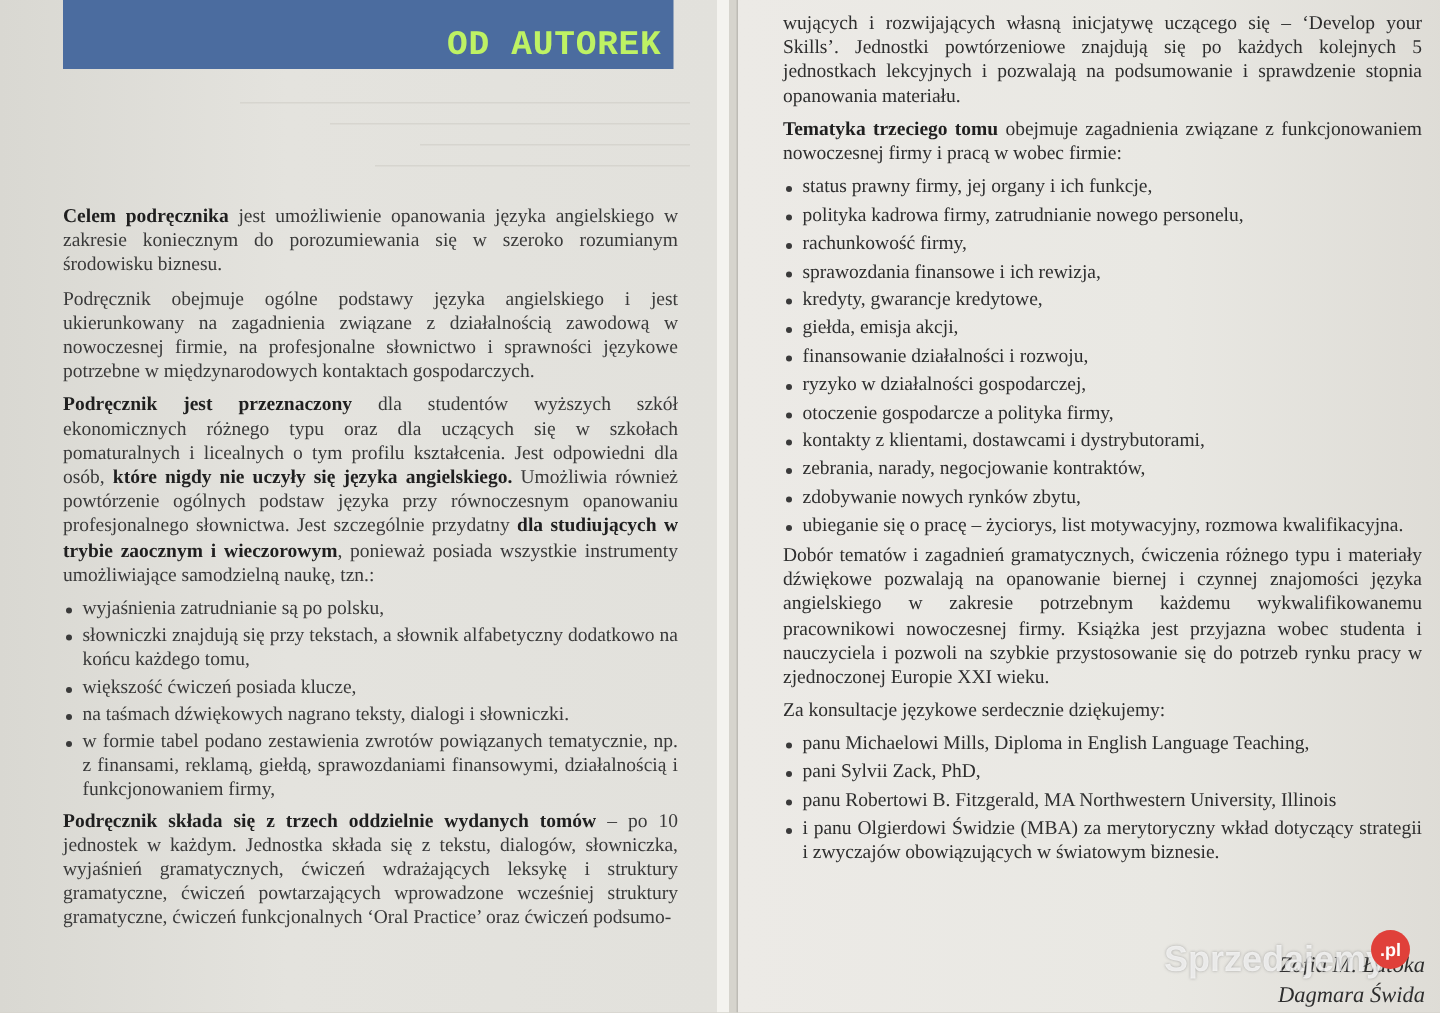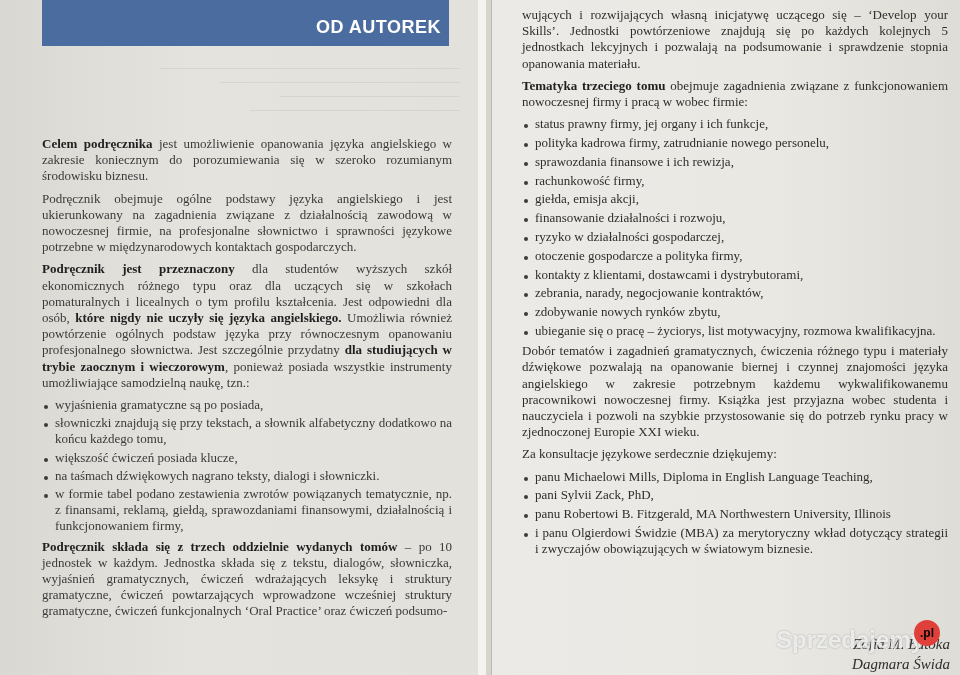--- a/index.html
+++ b/index.html
@@ -24,22 +24,22 @@
   .gutter {
     position: absolute; left: 478px; top: 0; width: 8px; height: 675px;
     background: #f4f3ef;
   }
   .header-band {
     position: absolute; left: 42px; top: 0; width: 407px; height: 46px;
     background: #4b6c9f;
   }
   .header-title {
     position: absolute; right: 8px; top: 17px;
-    font-family: Liberation Sans, sans-serif;
-    font-weight: bold; font-size: 18px; color: #ffffff; letter-spacing: 0.5px;
+    font-family: Liberation Mono, monospace;
+    font-weight: bold; font-size: 23px; color: #bef264; letter-spacing: 0.5px;
   }
   .ghost {
     position: absolute; left: 160px; top: 62px; width: 300px;
     color: #c9c7c0; font-size: 11px; line-height: 13px; opacity: 0.6;
   }
   .col {
     position: absolute; font-size: 13px; line-height: 16.2px; text-align: justify;
   }
   .col-left { left: 42px; top: 136px; width: 410px; }
   .col-right { left: 30px; top: 7px; width: 426px; color: #2e2e2e; }
@@ -57,21 +57,21 @@
     font-style: italic; font-size: 15px; color: #2e2e2e;
   }
   .watermark {
     position: absolute; left: 284px; top: 626px;
     font-family: "Liberation Sans", "DejaVu Sans", sans-serif; font-weight: bold;
     font-size: 24px; color: rgba(255,255,255,0.75);
     text-shadow: 0 0 2px rgba(120,120,120,0.6);
   }
   .wm-badge {
     position: absolute; left: 422px; top: 620px; width: 26px; height: 26px;
-    border-radius: 50%; background: #e0403a; color: #000000;
+    border-radius: 50%; background: #e0403a; color: #ffffff;
     font-family: "Liberation Sans", "DejaVu Sans", sans-serif; font-weight: bold;
     font-size: 12px; line-height: 26px; text-align: center;
   }
 </style>
 </head>
 <body>
 
 <div class="page page-left">
   <div class="header-band">
     <span class="header-title">OD AUTOREK</span>
@@ -81,41 +81,42 @@
     <div style="height:6px;border-bottom:1px solid #cfcdc6;margin-bottom:7px;width:80%;margin-left:20%"></div>
     <div style="height:6px;border-bottom:1px solid #cfcdc6;margin-bottom:7px;width:60%;margin-left:40%"></div>
     <div style="height:6px;border-bottom:1px solid #cfcdc6;width:70%;margin-left:30%"></div>
   </div>
 
   <div class="col col-left">
     <p><b>Celem podręcznika</b><span> jest umożliwienie opanowania języka angielskiego w zakresie koniecznym do porozumiewania się w szeroko rozumianym środowisku biznesu.</span></p>
     <p>Podręcznik obejmuje ogólne podstawy języka angielskiego i jest ukierunkowany na zagadnienia związane z działalnością zawodową w nowoczesnej firmie, na profesjonalne słownictwo i sprawności językowe potrzebne w międzynarodowych kontaktach gospodarczych.</p>
     <p><b>Podręcznik jest przeznaczony</b><span> dla studentów wyższych szkół ekonomicznych różnego typu oraz dla uczących się w szkołach pomaturalnych i licealnych o tym profilu kształcenia. Jest odpowiedni dla osób, </span><b>które nigdy nie uczyły się języka angielskiego.</b><span> Umożliwia również powtórzenie ogólnych podstaw języka przy równoczesnym opanowaniu profesjonalnego słownictwa. Jest szczególnie przydatny </span><b>dla studiujących w trybie zaocznym i wieczorowym</b><span>, ponieważ posiada wszystkie instrumenty umożliwiające samodzielną naukę, tzn.:</span></p>
     <ul>
-      <li>wyjaśnienia gramatyczne są po posiada,</li>
+      <li>wyjaśnienia zatrudnianie są po polsku,</li>
       <li>słowniczki znajdują się przy tekstach, a słownik alfabetyczny dodatkowo na końcu każdego tomu,</li>
       <li>większość ćwiczeń posiada klucze,</li>
       <li>na taśmach dźwiękowych nagrano teksty, dialogi i słowniczki.</li>
       <li>w formie tabel podano zestawienia zwrotów powiązanych tematycznie, np. z finansami, reklamą, giełdą, sprawozdaniami finansowymi, działalnością i funkcjonowaniem firmy,</li>
     </ul>
     <p><b>Podręcznik składa się z trzech oddzielnie wydanych tomów</b><span> – po 10 jednostek w każdym. Jednostka składa się z tekstu, dialogów, słowniczka, wyjaśnień gramatycznych, ćwiczeń wdrażających leksykę i struktury gramatyczne, ćwiczeń powtarzających wprowadzone wcześniej struktury gramatyczne, ćwiczeń funkcjonalnych ‘Oral Practice’ oraz ćwiczeń podsumo-</span></p>
   </div>
 </div>
 
 <div class="gutter"></div>
 
 <div class="page page-right">
   <div class="col col-right">
     <p>wujących i rozwijających własną inicjatywę uczącego się – ‘Develop your Skills’. Jednostki powtórzeniowe znajdują się po każdych kolejnych 5 jednostkach lekcyjnych i pozwalają na podsumowanie i sprawdzenie stopnia opanowania materiału.</p>
     <p><b>Tematyka trzeciego tomu</b><span> obejmuje zagadnienia związane z funkcjonowaniem nowoczesnej firmy i pracą w wobec firmie:</span></p>
     <ul>
       <li>status prawny firmy, jej organy i ich funkcje,</li>
       <li>polityka kadrowa firmy, zatrudnianie nowego personelu,</li>
+      <li>rachunkowość firmy,</li>
       <li>sprawozdania finansowe i ich rewizja,</li>
-      <li>rachunkowość firmy,</li>
+      <li>kredyty, gwarancje kredytowe,</li>
       <li>giełda, emisja akcji,</li>
       <li>finansowanie działalności i rozwoju,</li>
       <li>ryzyko w działalności gospodarczej,</li>
       <li>otoczenie gospodarcze a polityka firmy,</li>
       <li>kontakty z klientami, dostawcami i dystrybutorami,</li>
       <li>zebrania, narady, negocjowanie kontraktów,</li>
       <li>zdobywanie nowych rynków zbytu,</li>
       <li>ubieganie się o pracę – życiorys, list motywacyjny, rozmowa kwalifikacyjna.</li>
     </ul>
     <p>Dobór tematów i zagadnień gramatycznych, ćwiczenia różnego typu i materiały dźwiękowe pozwalają na opanowanie biernej i czynnej znajomości języka angielskiego w zakresie potrzebnym każdemu wykwalifikowanemu pracownikowi nowoczesnej firmy. Książka jest przyjazna wobec studenta i nauczyciela i pozwoli na szybkie przystosowanie się do potrzeb rynku pracy w zjednoczonej Europie XXI wieku.</p>

